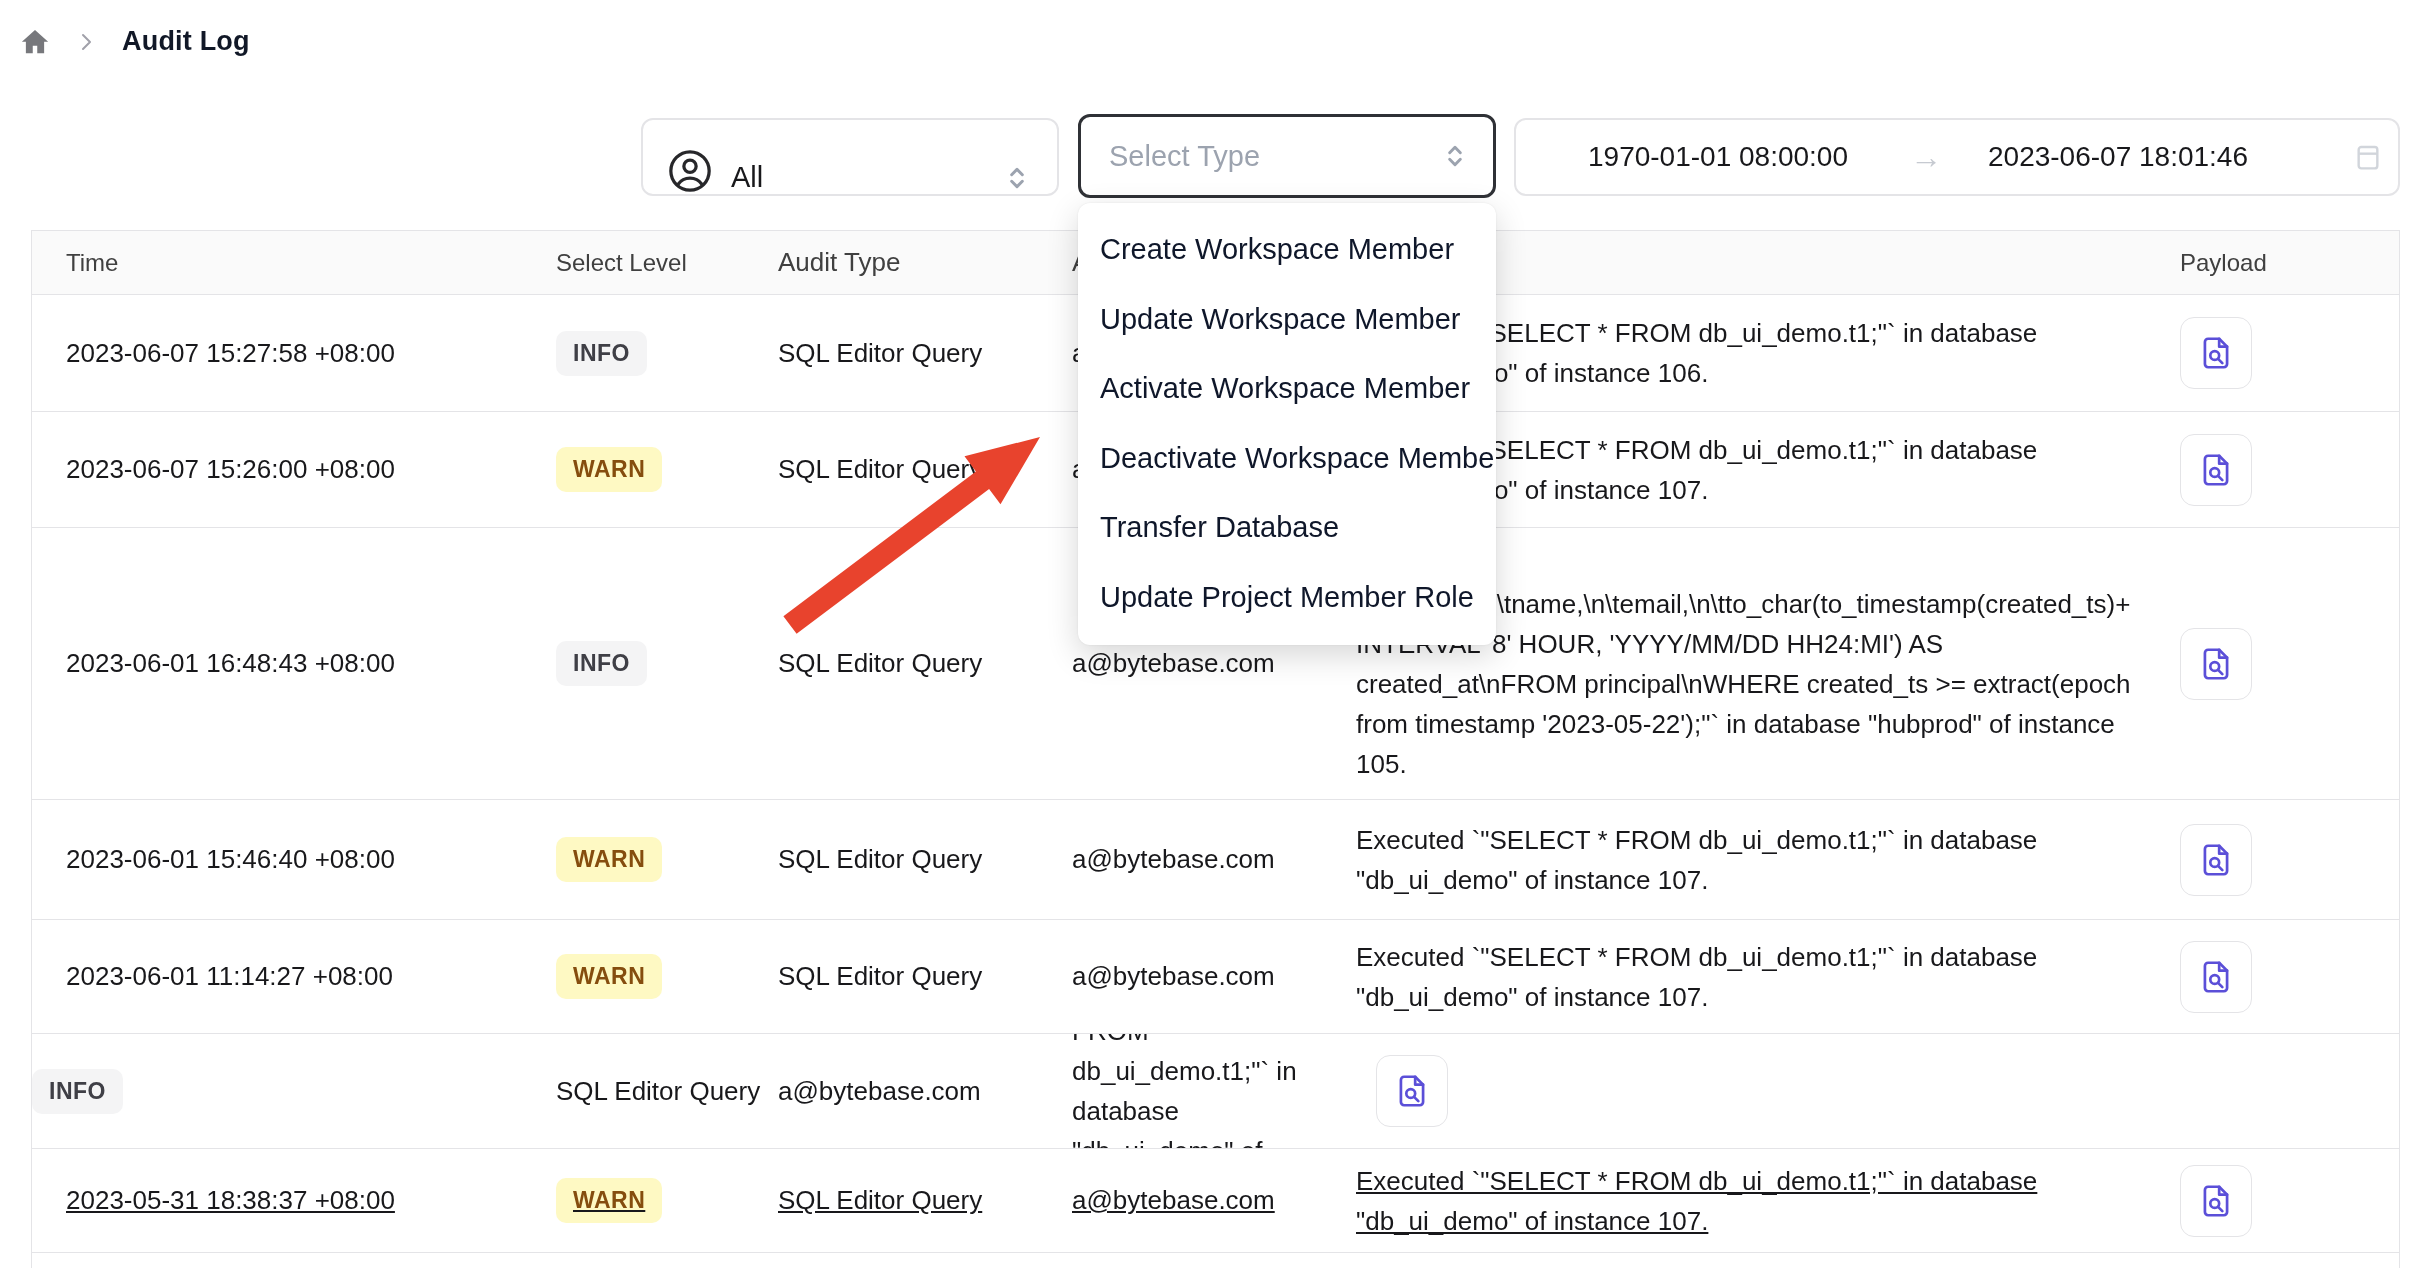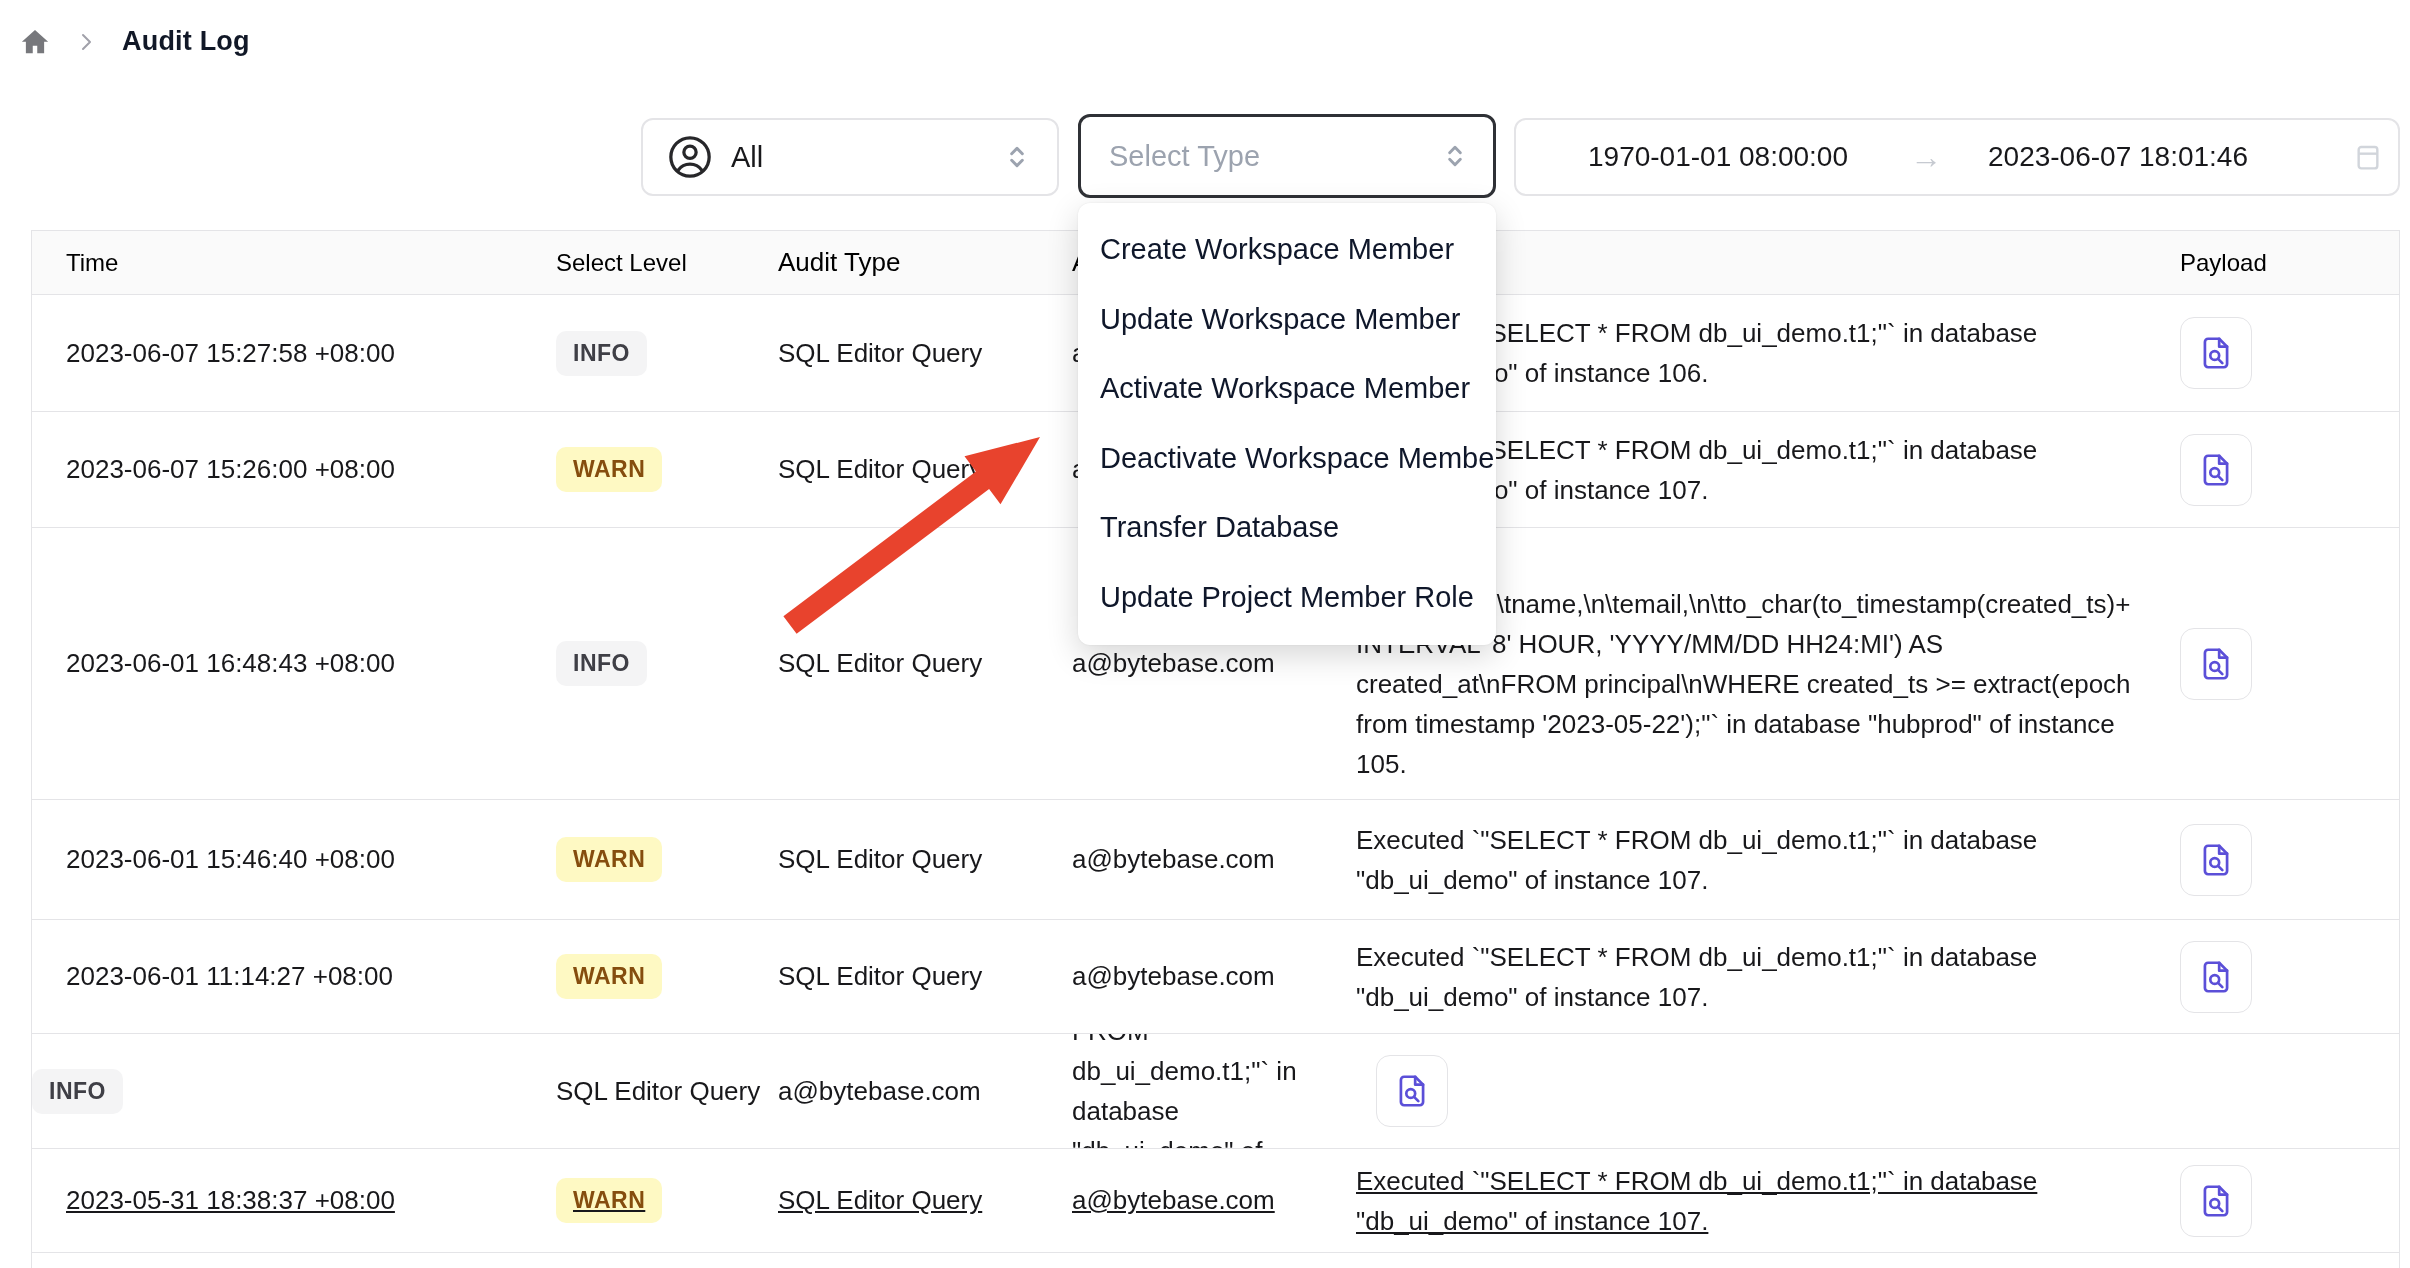--- a/index.html
+++ b/index.html
@@ -10,40 +10,40 @@
     font-family:"Liberation Sans","DejaVu Sans",sans-serif;
   }
 
   
   .breadcrumb { position:absolute; left:20px; top:26px; display:flex; align-items:center; gap:24px; }
   .crumb-title { font-size:27px; font-weight:700; color:#111827; letter-spacing:.2px; }
 
   
   .control { position:absolute; display:flex; align-items:center; background:#fff;
              border:2px solid #e4e4e7; border-radius:12px; }
-  #actor-select { left:641px; top:118px; width:418px; height:78px; padding:0 24px 0 24px; gap:18px; font-size:29px; }
+  #actor-select { left:641px; top:118px; width:418px; height:78px; padding:0 24px 0 24px; gap:18px; font-size:29px;align-items:flex-end; }
   #type-select  { left:1078px; top:114px; width:418px; height:84px; padding:0 22px 0 28px; border:3px solid #2f3136; font-size:29px; }
   #date-range   { left:1514px; top:118px; width:886px; height:78px; padding:0 14px 0 72px; font-size:28px; gap:0; }
   .placeholder { color:#9ca3af; }
   .spacer { flex:1; }
   .range-arrow { color:#c6cad1; font-size:32px; padding:0 46px 0 62px; }
 
   
   #type-menu { position:absolute; left:1078px; top:203px; width:418px; height:442px; z-index:30;
                background:#fff; border-radius:12px; padding:12px 0;
                box-shadow:0 10px 32px rgba(0,0,0,.16), 0 0 2px rgba(0,0,0,.08); overflow:hidden; }
   .menu-item { height:69.5px; display:flex; align-items:center; padding:0 64px 0 22px;
                font-size:29px; color:#0f172a; white-space:nowrap; overflow:hidden; cursor:pointer; }
 
   
   #audit-table { position:absolute; left:31px; top:230px; width:2369px; height:1038px;
                  border:1px solid #e4e4e7; border-bottom:none; background:#fff; overflow:hidden; }
   .trow { display:grid; grid-template-columns:524px 222px 294px 284px 804px 1fr;
           border-bottom:1px solid #e4e4e7; }
-  .thead { height:64px; background:#fafafa; color:#000000; font-size:24px; font-weight:500; }
+  .thead { height:64px; background:#fafafa; color:#404040; font-size:24px; font-weight:500; }
   .cell { display:flex; align-items:center; overflow:hidden; }
   .c-time { padding-left:34px; font-size:26px; }
   .thead .c-time { font-size:24px; }
   .c-type, .c-actor { font-size:26px; }
   .c-comment { font-size:26px; line-height:40px; padding-right:24px; }
   .c-comment .comment-text { overflow-wrap:anywhere; }
   .c-payload { padding-left:20px; }
   .badge { font-size:23px; font-weight:700; padding:9px 17px; border-radius:10px; letter-spacing:.5px; }
   .badge.info { background:#f4f4f5; color:#3f3f46; }
   .badge.warn { background:#fef9c3; color:#854d0e; }

